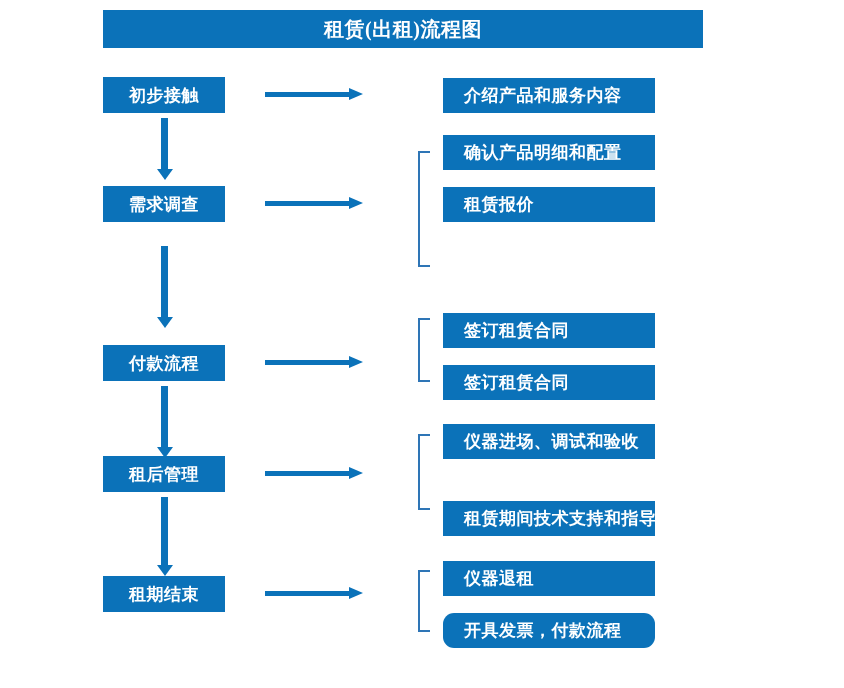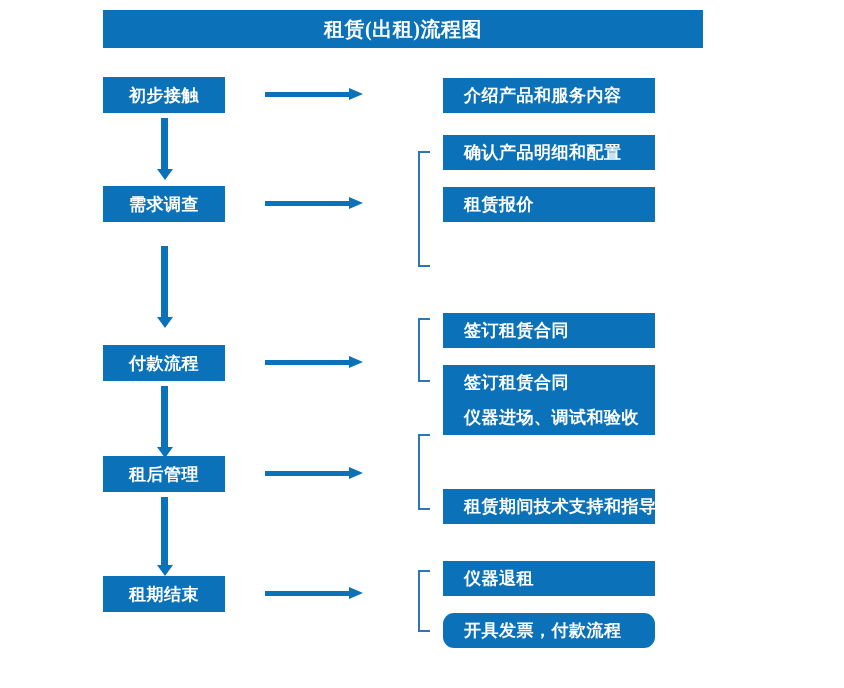--- a/index.html
+++ b/index.html
@@ -181,23 +181,23 @@
     <div class="head"></div>
   </div>
 
   <div class="v-arrow" style="left:156px; top:497px; height:79px;">
     <div class="shaft" style="height:68px;"></div>
     <div class="head" style="top:68px;"></div>
   </div>
 
   <div class="bracket" style="left:418px; top:434px; height:76px;"></div>
 
-  <div class="box detail-box" style="top:400px;">仪器进场、调试和验收</div>
-
-  <div class="box detail-box" style="top:489px;text-align:center;">租赁期间技术支持和指导</div>
+  <div class="box detail-box" style="top:424px;">仪器进场、调试和验收</div>
+
+  <div class="box detail-box" style="top:501px;text-align:center;">租赁期间技术支持和指导</div>
 
   <div class="box stage-box" style="left:103px; top:576px;">租期结束</div>
 
   <div class="h-arrow" style="left:265px; top:587px;">
     <div class="shaft"></div>
     <div class="head"></div>
   </div>
 
   <div class="bracket" style="left:418px; top:570px; height:62px;"></div>
 

